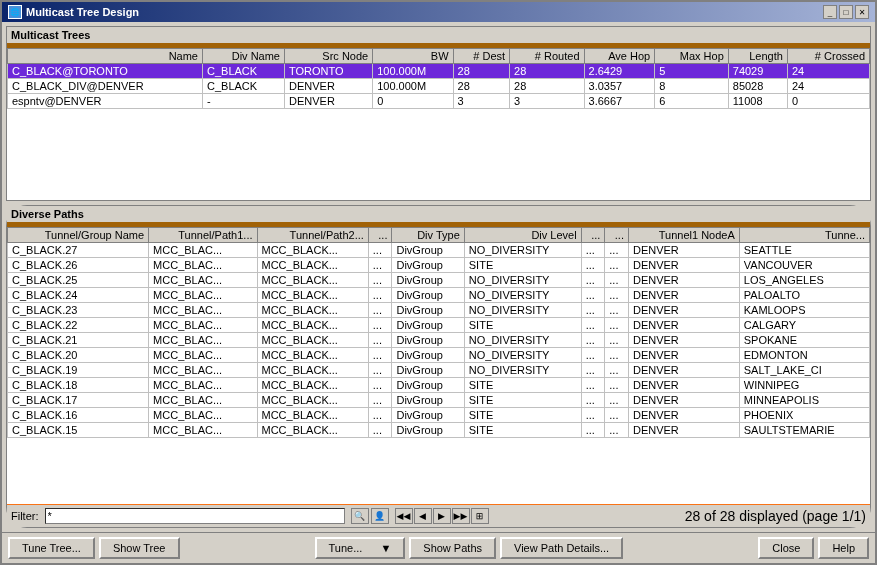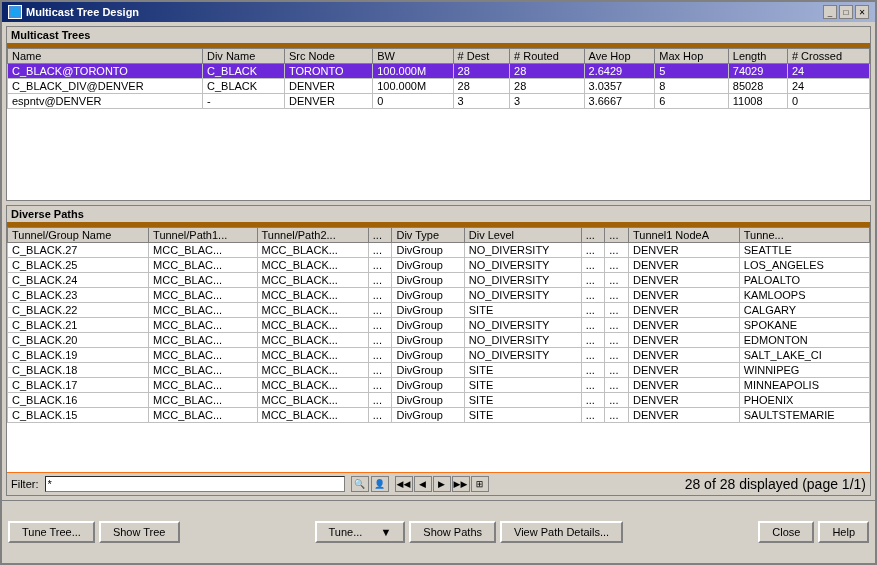--- a/index.html
+++ b/index.html
@@ -94,21 +94,21 @@
       width: 100%;
       border-collapse: collapse;
       font-size: 11px;
     }
     thead tr {
       background: #d4d0c8;
     }
     th {
       border: 1px solid #808080;
       padding: 1px 4px;
-      text-align: left;
+      text-align: right;
       font-weight: normal;
       white-space: nowrap;
       background: #d4d0c8;
     }
     td {
       border: 1px solid #c0c0c0;
       padding: 1px 4px;
       white-space: nowrap;
     }
     tr.selected {
@@ -116,20 +116,21 @@
       color: white;
     }
     .top-section {
       height: 175px;
     }
     .bottom-section {
       flex: 1;
       display: flex;
       flex-direction: column;
       min-height: 0;
+      border-radius: 21px;
     }
     .bottom-table-container {
       flex: 1;
       overflow: auto;
       position: relative;
     }
     .filter-bar {
       display: flex;
       align-items: center;
       padding: 3px 4px;
@@ -165,21 +166,21 @@
       justify-content: center;
       font-size: 9px;
     }
     .page-info {
       font-size: 14px;
       margin-left: auto;
     }
     .btn-bar {
       display: flex;
       align-items: flex-end;
-      padding: 20px 6px;
+      padding: 4px 6px;
       background: #d4d0c8;
       border-top: 1px solid #808080;
       gap: 4px;
       flex-shrink: 0;
     }
     .btn {
       background: #d4d0c8;
       border: 2px solid;
       border-color: #ffffff #808080 #808080 #ffffff;
       padding: 3px 12px;
@@ -315,20 +316,32 @@
                 <td>MCC_BLACK...</td>
                 <td>...</td>
                 <td>DivGroup</td>
                 <td>NO_DIVERSITY</td>
                 <td>...</td>
                 <td>...</td>
                 <td>DENVER</td>
                 <td>SEATTLE</td>
               </tr>
               <tr>
+                <td>C_BLACK.26</td>
+                <td>MCC_BLAC...</td>
+                <td>MCC_BLACK...</td>
+                <td>...</td>
+                <td>DivGroup</td>
+                <td>SITE</td>
+                <td>...</td>
+                <td>...</td>
+                <td>DENVER</td>
+                <td>VANCOUVER</td>
+              </tr>
+              <tr>
                 <td>C_BLACK.25</td>
                 <td>MCC_BLAC...</td>
                 <td>MCC_BLACK...</td>
                 <td>...</td>
                 <td>DivGroup</td>
                 <td>NO_DIVERSITY</td>
                 <td>...</td>
                 <td>...</td>
                 <td>DENVER</td>
                 <td>LOS_ANGELES</td>

